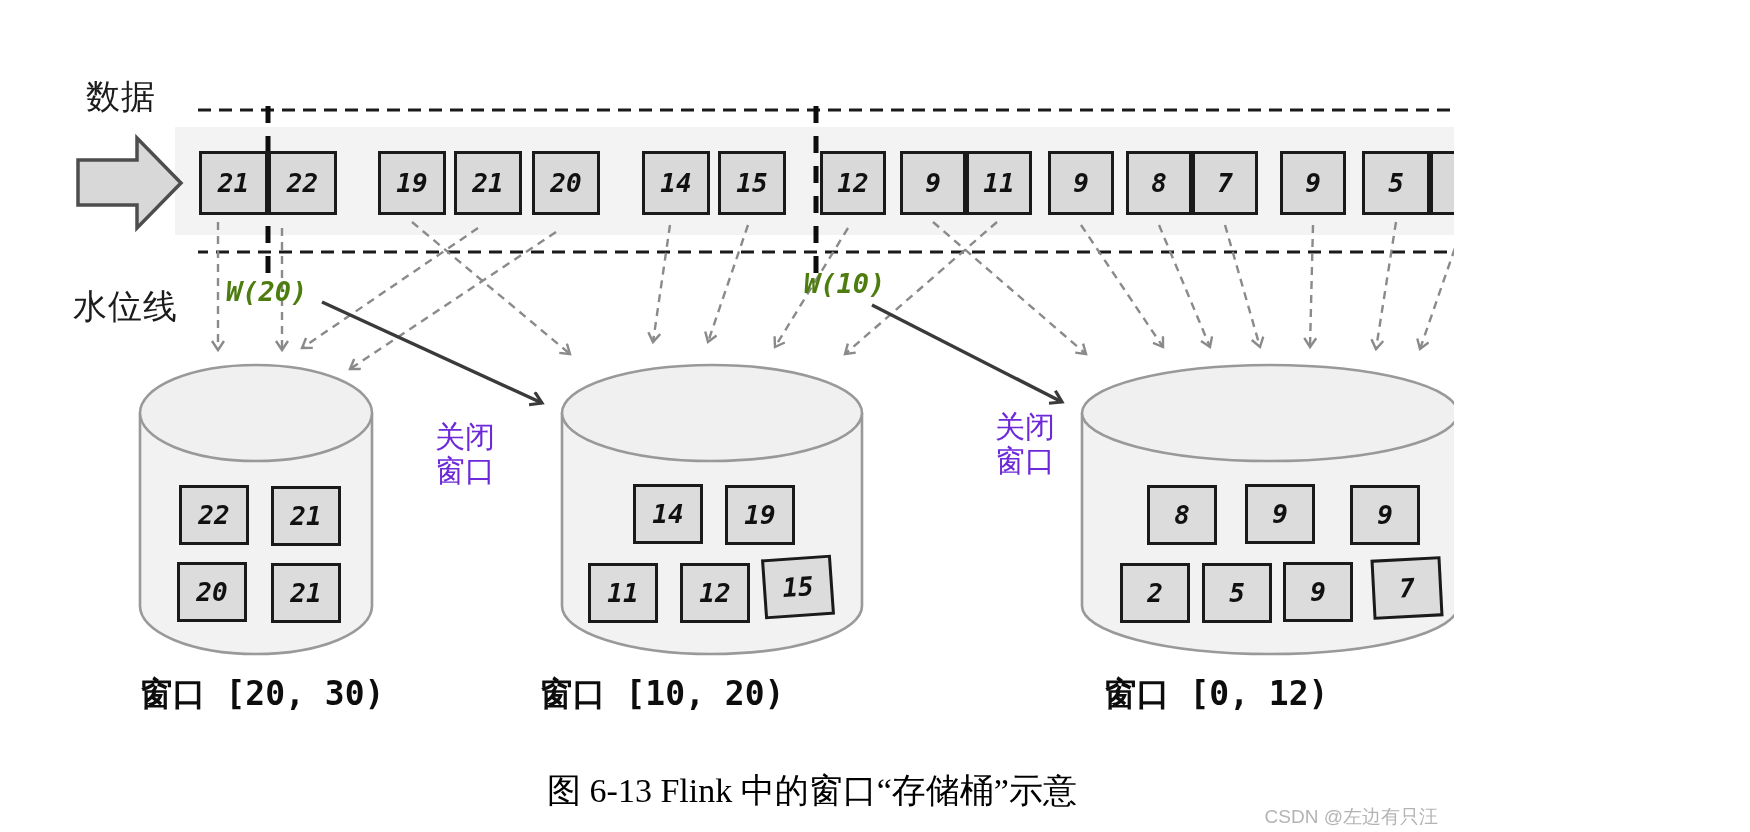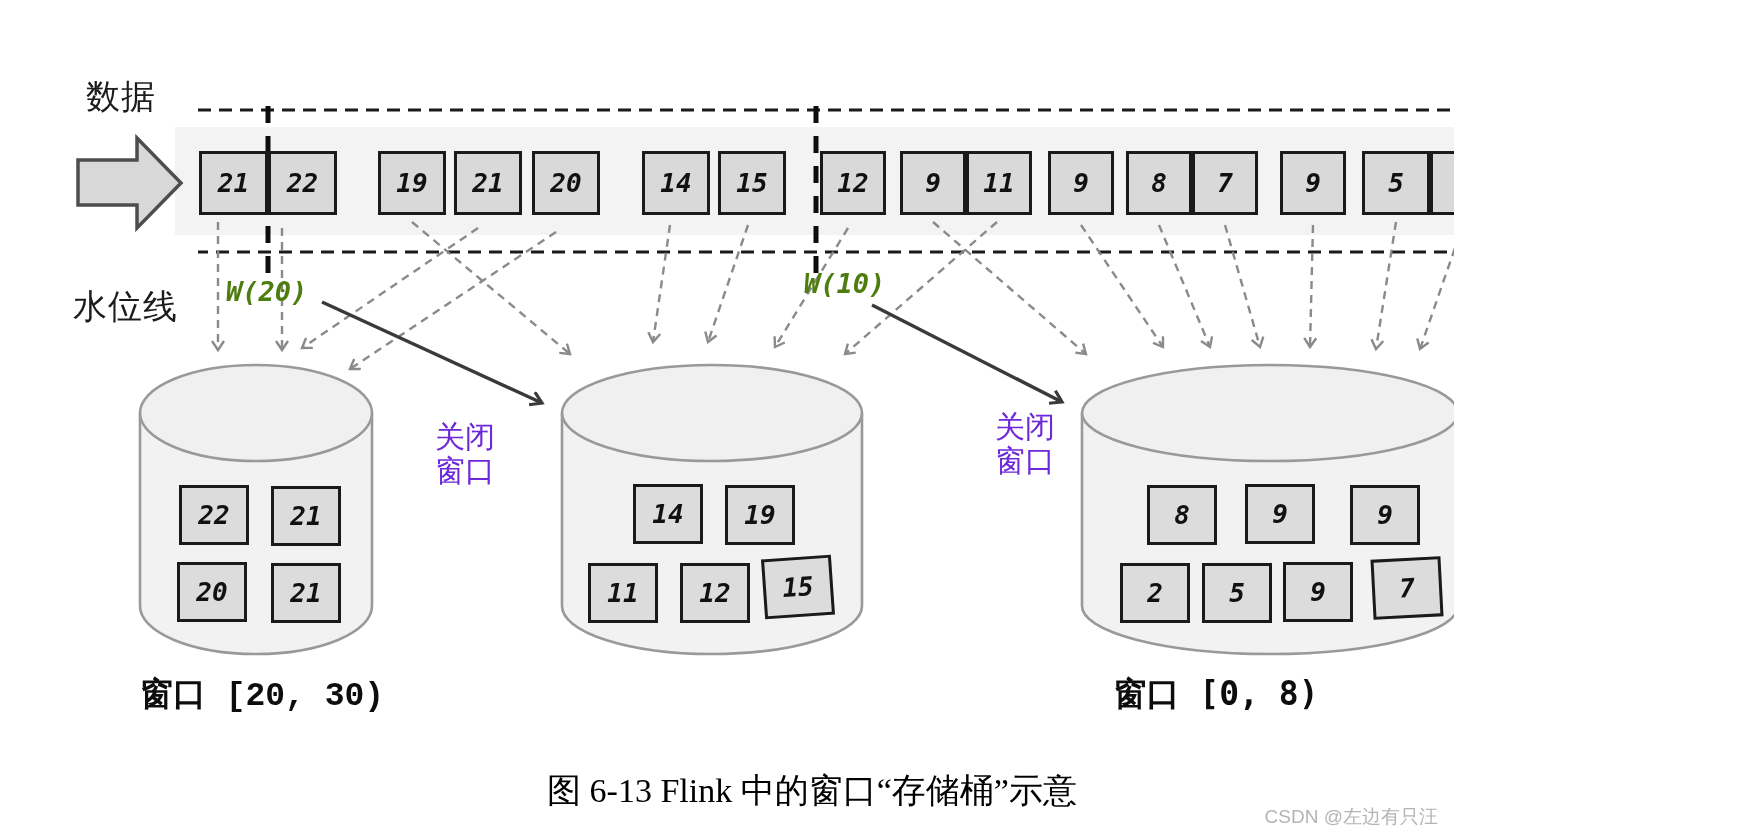--- a/index.html
+++ b/index.html
@@ -136,19 +136,20 @@
   <div class="bbox" style="left:763px;top:557px;transform:rotate(-4deg);">15</div>
 
   <div class="bbox" style="left:1147px;top:485px;">8</div>
   <div class="bbox" style="left:1245px;top:484px;">9</div>
   <div class="bbox" style="left:1350px;top:485px;">9</div>
   <div class="bbox" style="left:1120px;top:563px;">2</div>
   <div class="bbox" style="left:1202px;top:563px;">5</div>
   <div class="bbox" style="left:1283px;top:562px;">9</div>
   <div class="bbox" style="left:1372px;top:558px;transform:rotate(-3deg);">7</div>
 
-  <div class="winlab" style="left:262px;font-family:Liberation Mono, monospace;">窗口 [20, 30)</div>
-  <div class="winlab" style="left:1216px;">窗口 [0, 8)</div>
+  <div class="winlab" style="left:262px;">窗口 [20, 30)</div>
+  <div class="winlab" style="left:662px;">窗口 [10, 20)</div>
+  <div class="winlab" style="left:1216px;">窗口 [0, 12)</div>
 
   <div id="caption">图 6-13 Flink 中的窗口“存储桶”示意</div>
   <div id="credit">CSDN @左边有只汪</div>
 
 </div>
 
 </body></html>

